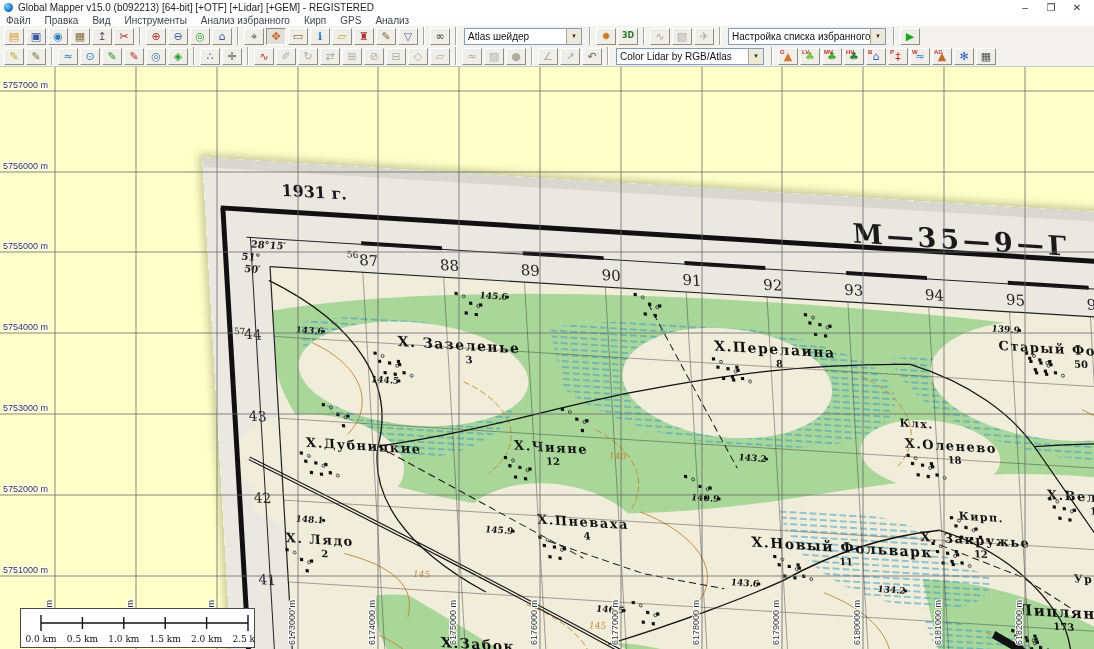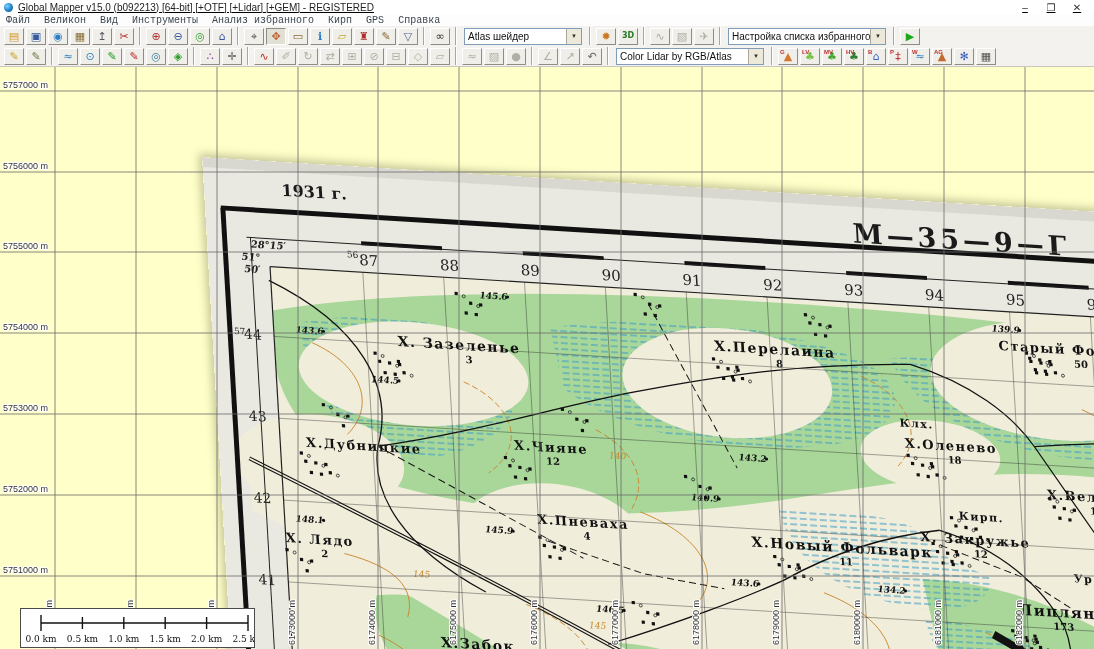--- a/index.html
+++ b/index.html
@@ -1,25 +1,25 @@
 <!DOCTYPE html>
 <html><head>
 <meta charset="utf-8">
 <style>
   * { margin:0; padding:0; box-sizing:border-box; }
   html,body { width:1094px; height:649px; overflow:hidden; background:#fff;
               font-family:"Liberation Sans", sans-serif; }
   
-  #titlebar { height:14px; background:#ffffff; display:flex; align-items:center; padding:0 4px;text-decoration:underline; }
+  #titlebar { height:14px; background:#ffffff; display:flex; align-items:center; padding:0 4px; }
   #app-icon { width:9px; height:9px; border-radius:50%; margin-right:5px;
               background:radial-gradient(circle at 35% 35%, #7fd4ff 0%, #1d7fd0 55%, #0b4f2e 100%); }
   #win-title { font-size:10px; color:#222; flex:1; white-space:nowrap; }
   .winctl { width:26px; text-align:center; font-size:10px; color:#333; cursor:default; }
   #menubar { height:12px; display:flex; align-items:center; gap:14px; padding:0 6px; background:#fdfdfd; }
-  .menu-item { font-size:10px; color:#3c4650; white-space:nowrap;font-family:Liberation Mono, monospace; }
+  .menu-item { font-size:10px; color:#3c4650; white-space:nowrap; }
   
   #toolbars { background:#f3f2ee; border-bottom:1px solid #c9c8c0; }
   .trow { height:20px; display:flex; align-items:center; padding:0 3px; }
   .tbtn { width:20px; height:17px; margin:0 1px; display:flex; align-items:center; justify-content:center;
           background:#efeee8; border:1px solid; border-color:#ffffff #8e8d85 #8e8d85 #ffffff;
           position:relative; cursor:default; }
   .tbtn .glyph { font-size:11px; line-height:1; font-family:"DejaVu Sans", sans-serif; }
   .tbtn .glyph.txt { font-size:8px; font-weight:bold; }
   .tbtn.pressed { border-color:#8e8d85 #ffffff #ffffff #8e8d85; background:#e2e0d4; }
   .tbtn.disabled .glyph { color:#b0afa6 !important; }
@@ -46,27 +46,27 @@
 <div id="titlebar">
   <span id="app-icon"></span>
   <span id="win-title">Global Mapper v15.0 (b092213) [64-bit] [+OTF] [+Lidar] [+GEM] - REGISTERED</span>
   <span class="winctl">–</span>
   <span class="winctl">❐</span>
   <span class="winctl">✕</span>
 </div>
 
 <div id="menubar">
     <span class="menu-item">Файл</span>
-    <span class="menu-item">Великон</span>
+    <span class="menu-item">Правка</span>
     <span class="menu-item">Вид</span>
     <span class="menu-item">Инструменты</span>
     <span class="menu-item">Анализ избранного</span>
     <span class="menu-item">Кирп</span>
     <span class="menu-item">GPS</span>
-    <span class="menu-item">Справка</span>
+    <span class="menu-item">Анализ</span>
   </div>
 
 <div id="toolbars">
   <div class="trow" id="trow1">
       <span class="tbtn">
         <span class="glyph" style="color: rgb(215, 155, 47);">▤</span>
       </span>
       <span class="tbtn">
         <span class="glyph" style="color: rgb(53, 89, 158);">▣</span>
       </span>

